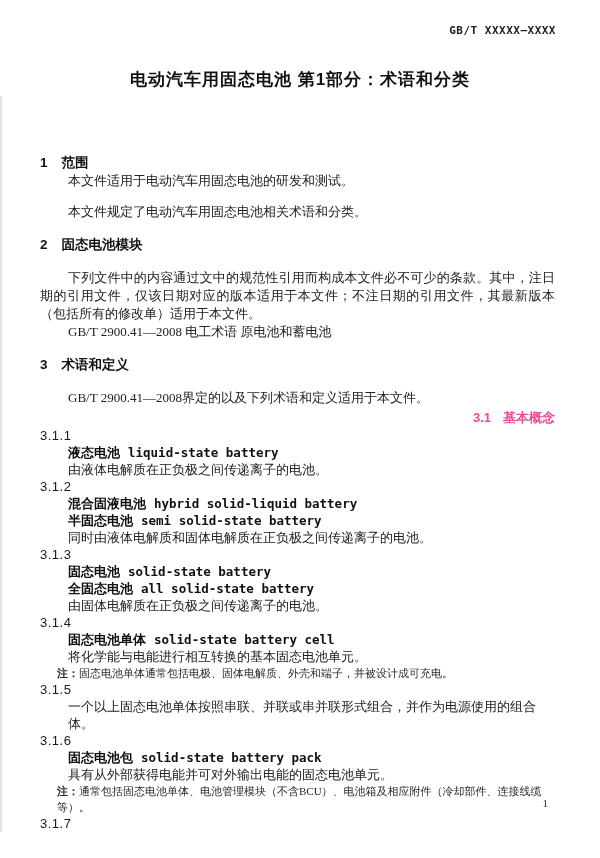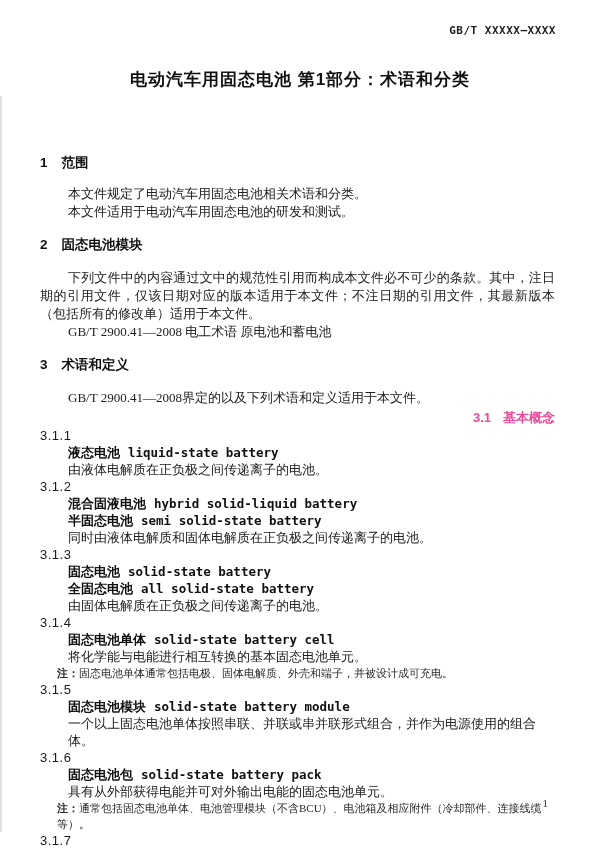--- a/index.html
+++ b/index.html
@@ -83,22 +83,22 @@
 
   <div class="doc-code">GB/T XXXXX—XXXX</div>
 
   <div class="doc-title">电动汽车用固态电池 第1部分：术语和分类</div>
 
   <div class="content">
 
     <div class="sec-heading h-s1">
       <span class="sec-num">1</span><span>范围</span>
     </div>
+    <div class="para">本文件适用于电动汽车用固态电池的研发和测试。</div>
     <div class="para p-first">本文件规定了电动汽车用固态电池相关术语和分类。</div>
-    <div class="para">本文件适用于电动汽车用固态电池的研发和测试。</div>
 
     <div class="sec-heading h-s2">
       <span class="sec-num">2</span><span>固态电池模块</span>
     </div>
     <div class="wrap-para">下列文件中的内容通过文中的规范性引用而构成本文件必不可少的条款。其中，注日期的引用文件，仅该日期对应的版本适用于本文件；不注日期的引用文件，其最新版本（包括所有的修改单）适用于本文件。</div>
     <div class="ref-line">GB/T 2900.41—2008 电工术语 原电池和蓄电池</div>
 
     <div class="sec-heading h-s3">
       <span class="sec-num">3</span><span>术语和定义</span>
     </div>
@@ -145,23 +145,20 @@
           <span>固态电池单体</span><span class="en">solid-state battery cell</span>
         </div>
         <div class="term-def">将化学能与电能进行相互转换的基本固态电池单元。</div>
         <div class="term-note">
           <span class="note-label">注：</span><span>固态电池单体通常包括电极、固体电解质、外壳和端子，并被设计成可充电。</span>
         </div>
       </div>
 
       <div>
         <div class="term-num">3.1.5</div>
-        <div class="term-name">
-          <span>固态电池模块</span><span class="en">solid-state battery module</span>
-        </div>
         <div class="term-def">一个以上固态电池单体按照串联、并联或串并联形式组合，并作为电源使用的组合体。</div>
       </div>
 
       <div>
         <div class="term-num">3.1.6</div>
         <div class="term-name">
           <span>固态电池包</span><span class="en">solid-state battery pack</span>
         </div>
         <div class="term-def">具有从外部获得电能并可对外输出电能的固态电池单元。</div>
         <div class="term-note">

